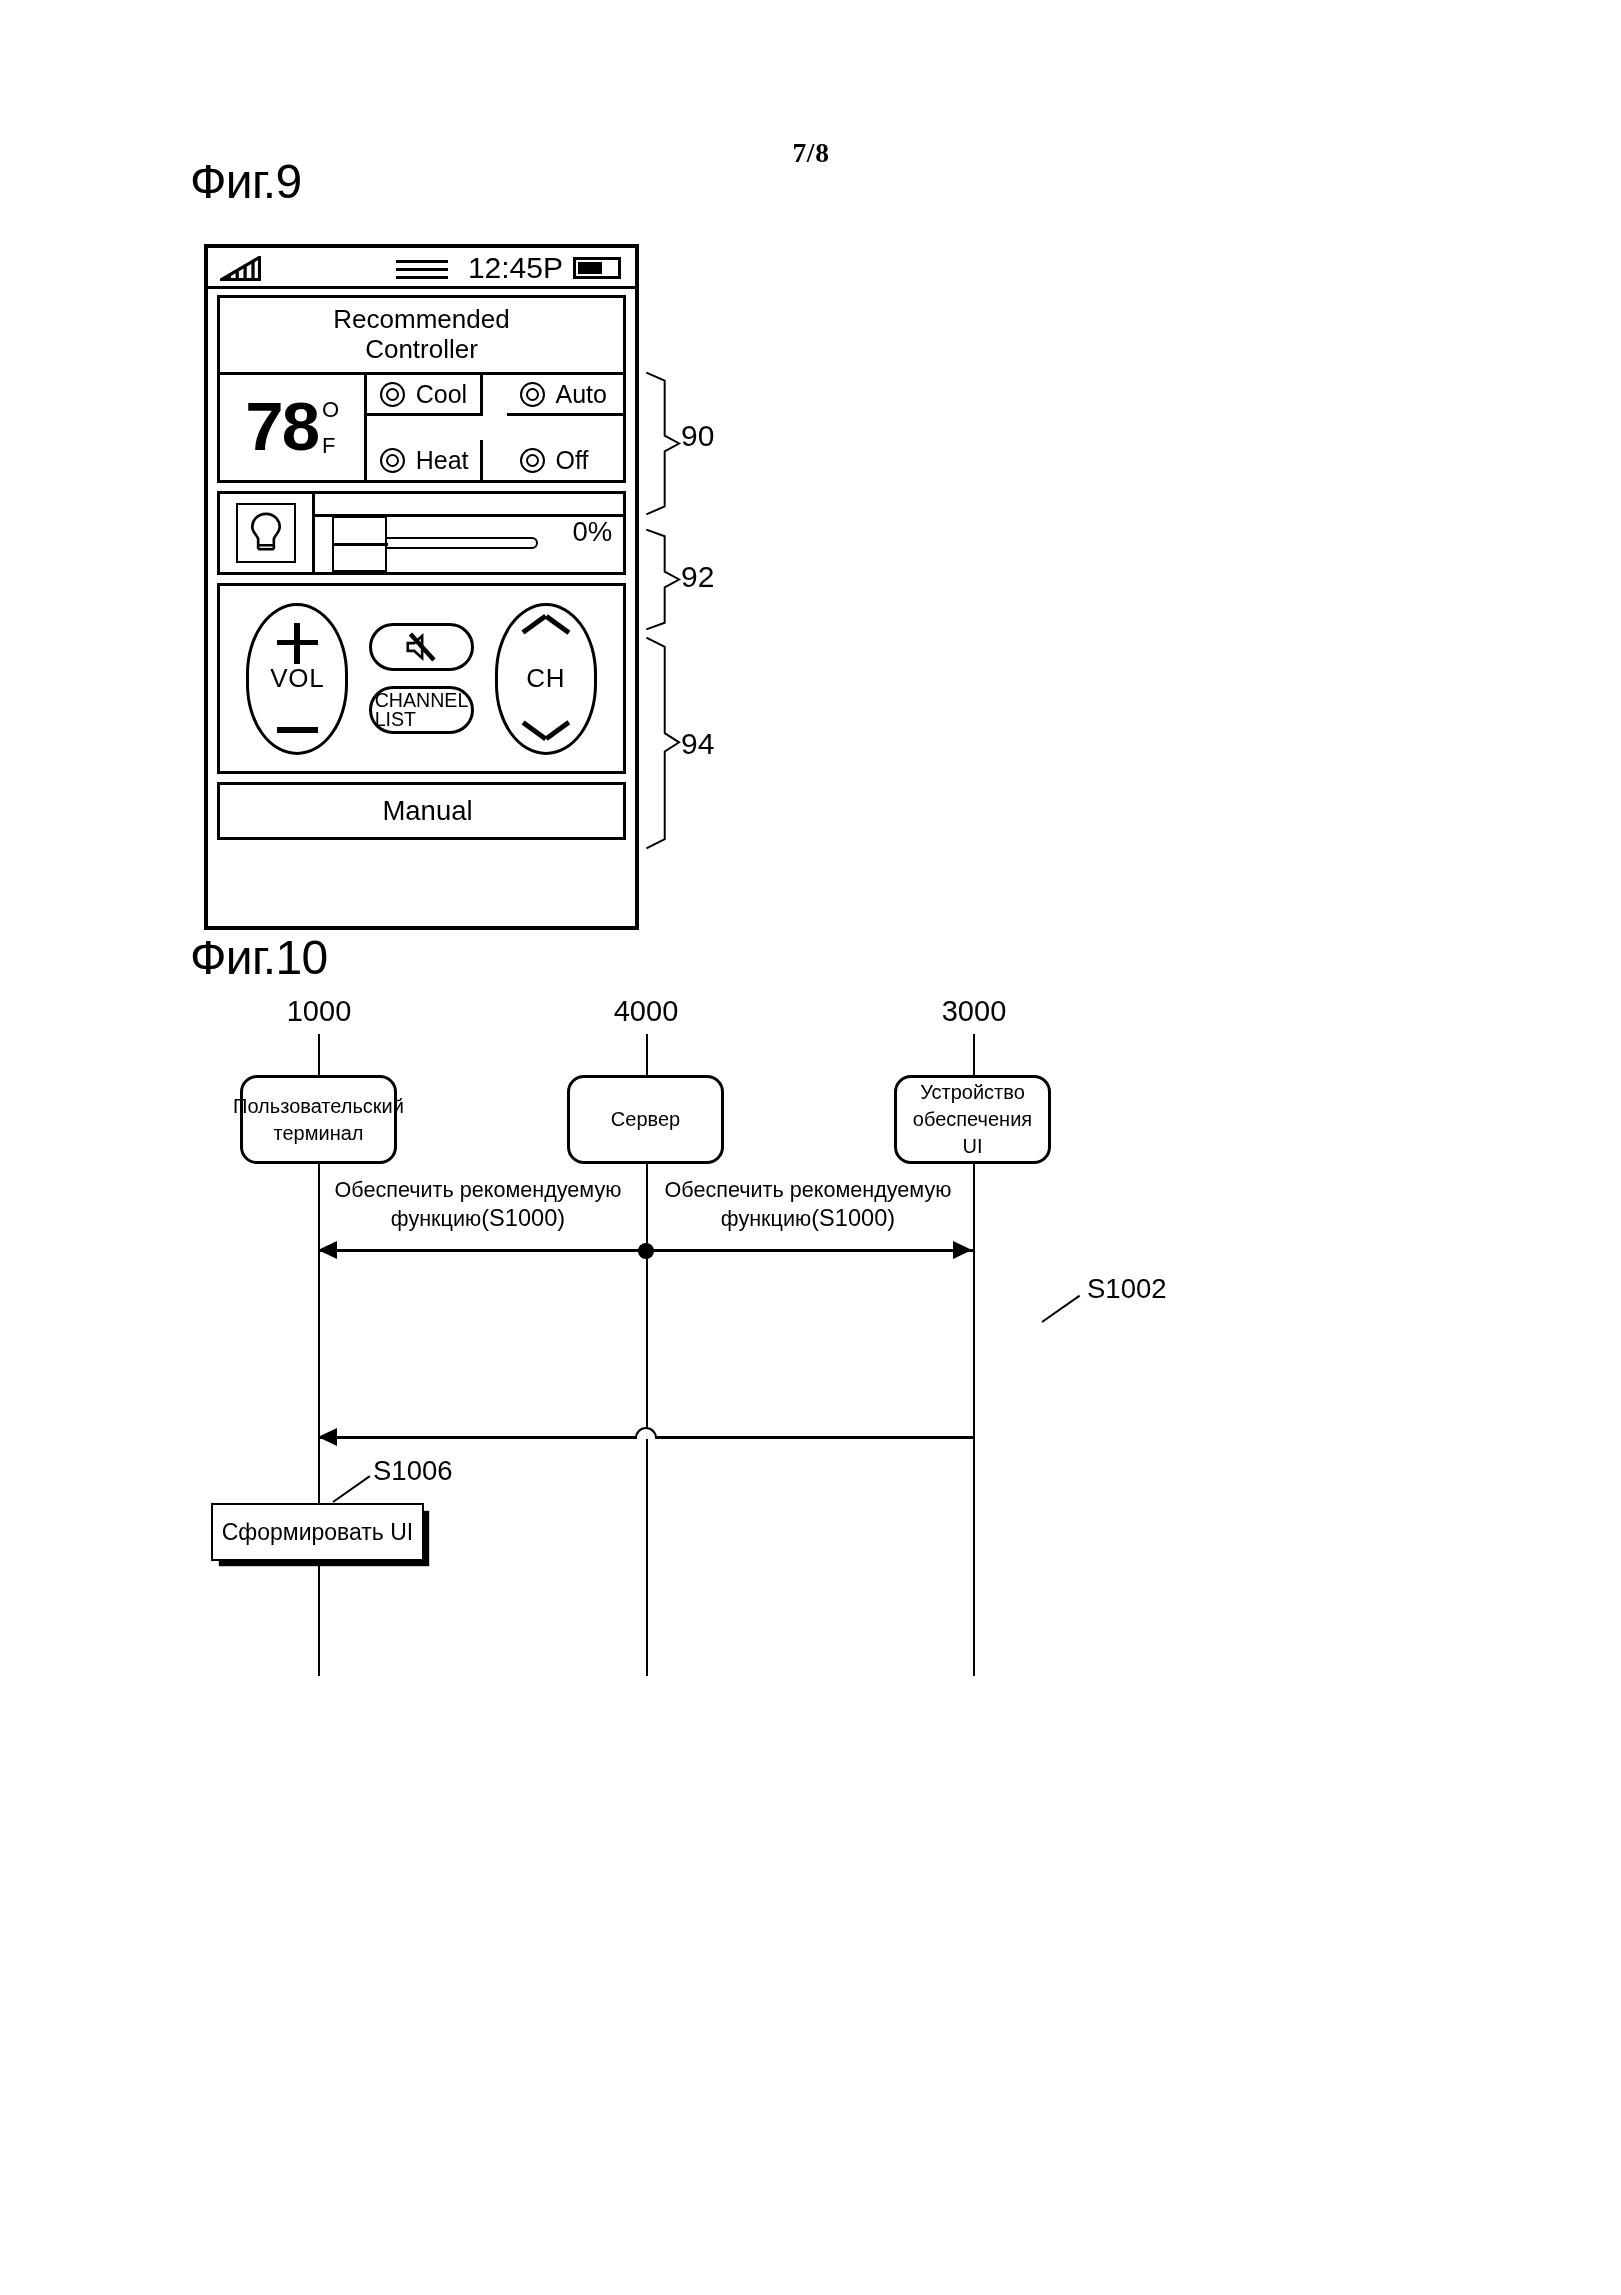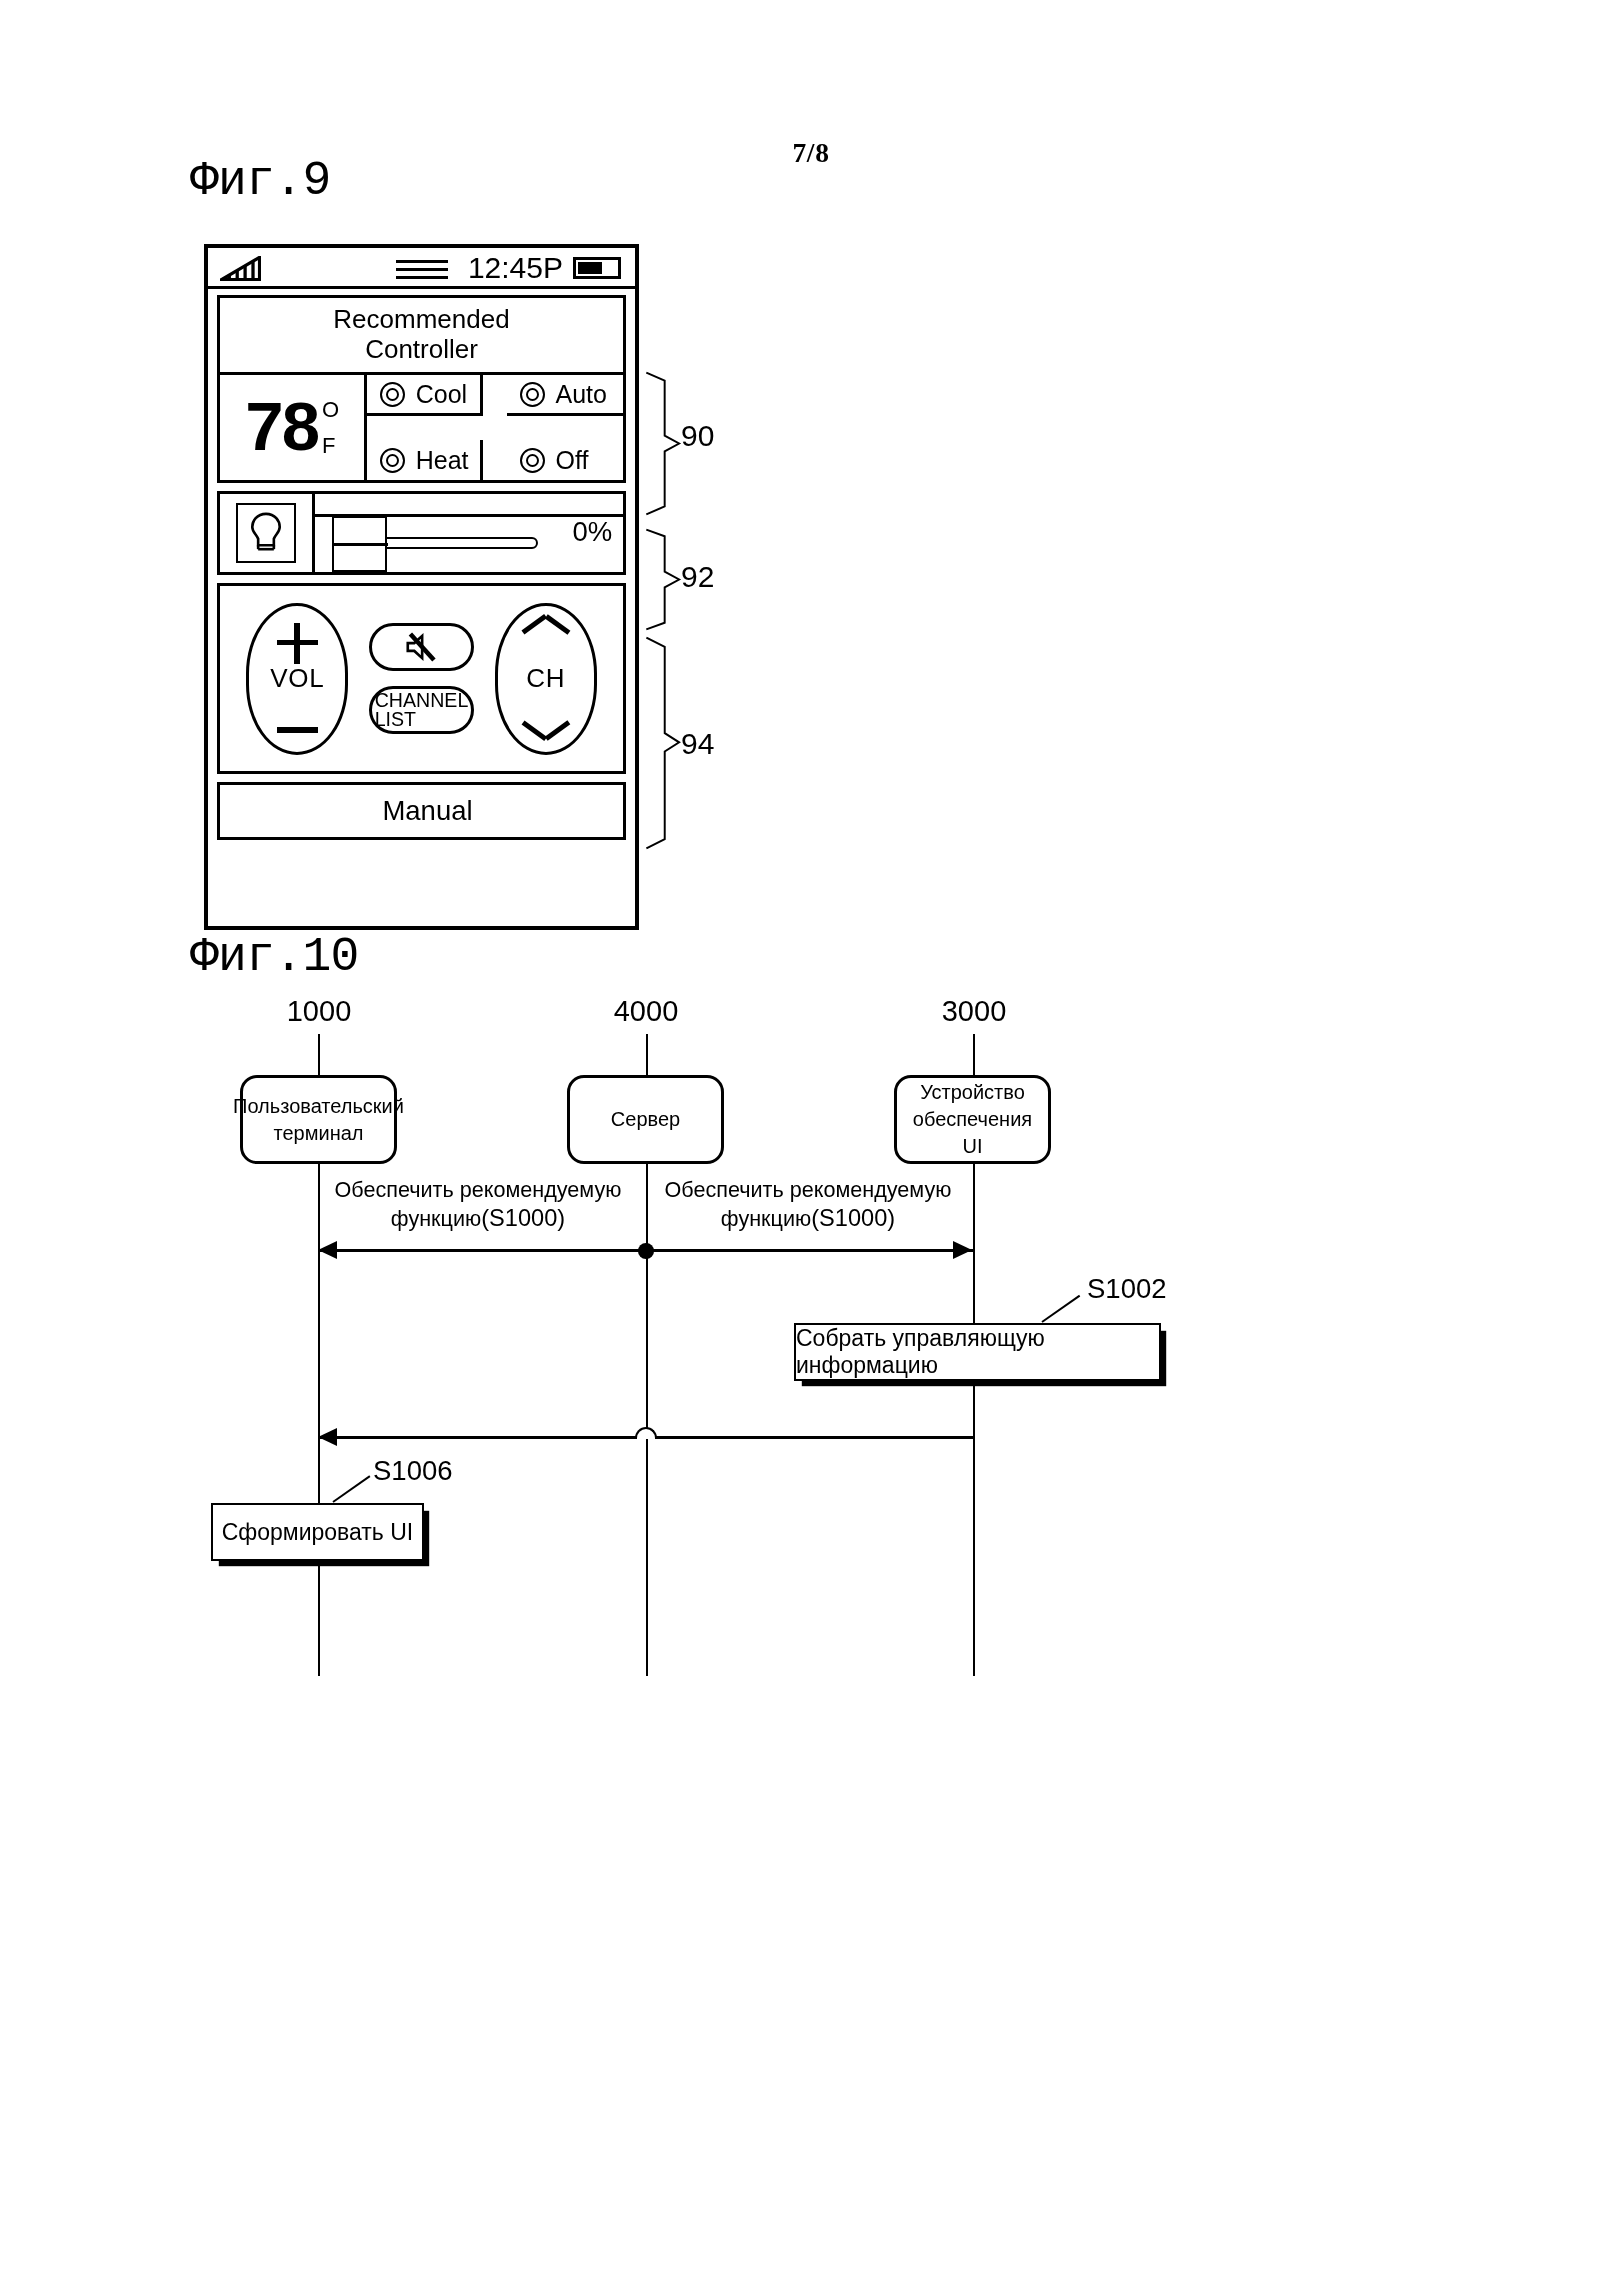--- a/index.html
+++ b/index.html
@@ -13,21 +13,21 @@
 
   
   #page-number{
     left:0;top:137px;width:1622px;text-align:center;
     font-family:"Liberation Serif", serif;
     font-size:27.5px;font-weight:bold;letter-spacing:0.7px;
   }
 
   
   .fig-caption{
-    font-family:Liberation Mono, monospace;
+    font-family:Liberation Sans, sans-serif;
     font-size:48px;font-weight:400;letter-spacing:-0.7px;
     white-space:nowrap;
   }
   #fig9-caption{left:190px;top:154px;}
   #fig10-caption{left:190px;top:930px;}
 
   
   #phone{
     left:204px;top:244px;width:435px;height:686px;
     border:4.6px solid #000;box-sizing:border-box;background:#fff;
@@ -383,21 +383,20 @@
   </div>
 
   <div class="msg-line" style="left:318px;top:280px;width:327px;"></div>
   <div class="arrow-left" style="left:318px;top:272px;"></div>
   <div class="msg-line" style="left:646px;top:280px;width:327px;"></div>
   <div class="arrow-right" style="left:953px;top:272px;"></div>
   <div class="fork-dot" style="left:638px;top:274px;"></div>
 
   <div class="step-tag" style="left:1087px;top:304px;">S1002</div>
   <div class="leader" style="left:1042px;top:352px;width:46px;transform:rotate(-35deg);"></div>
-  <div class="proc-box" style="left:794px;top:354px;width:367px;height:58px;">Собрать управляющую информацию</div>
 
   <div class="msg-line" style="left:318px;top:467px;width:318px;"></div>
   <div class="bridge" style="left:635px;top:458px;"></div>
   <div class="msg-line" style="left:656px;top:467px;width:317px;"></div>
   <div class="arrow-left" style="left:318px;top:459px;"></div>
 
   <div class="step-tag" style="left:373px;top:486px;">S1006</div>
   <div class="leader" style="left:333px;top:532px;width:45px;transform:rotate(-35deg);"></div>
   <div class="proc-box" style="left:211px;top:534px;width:213px;height:58px;">Сформировать UI</div>
 

